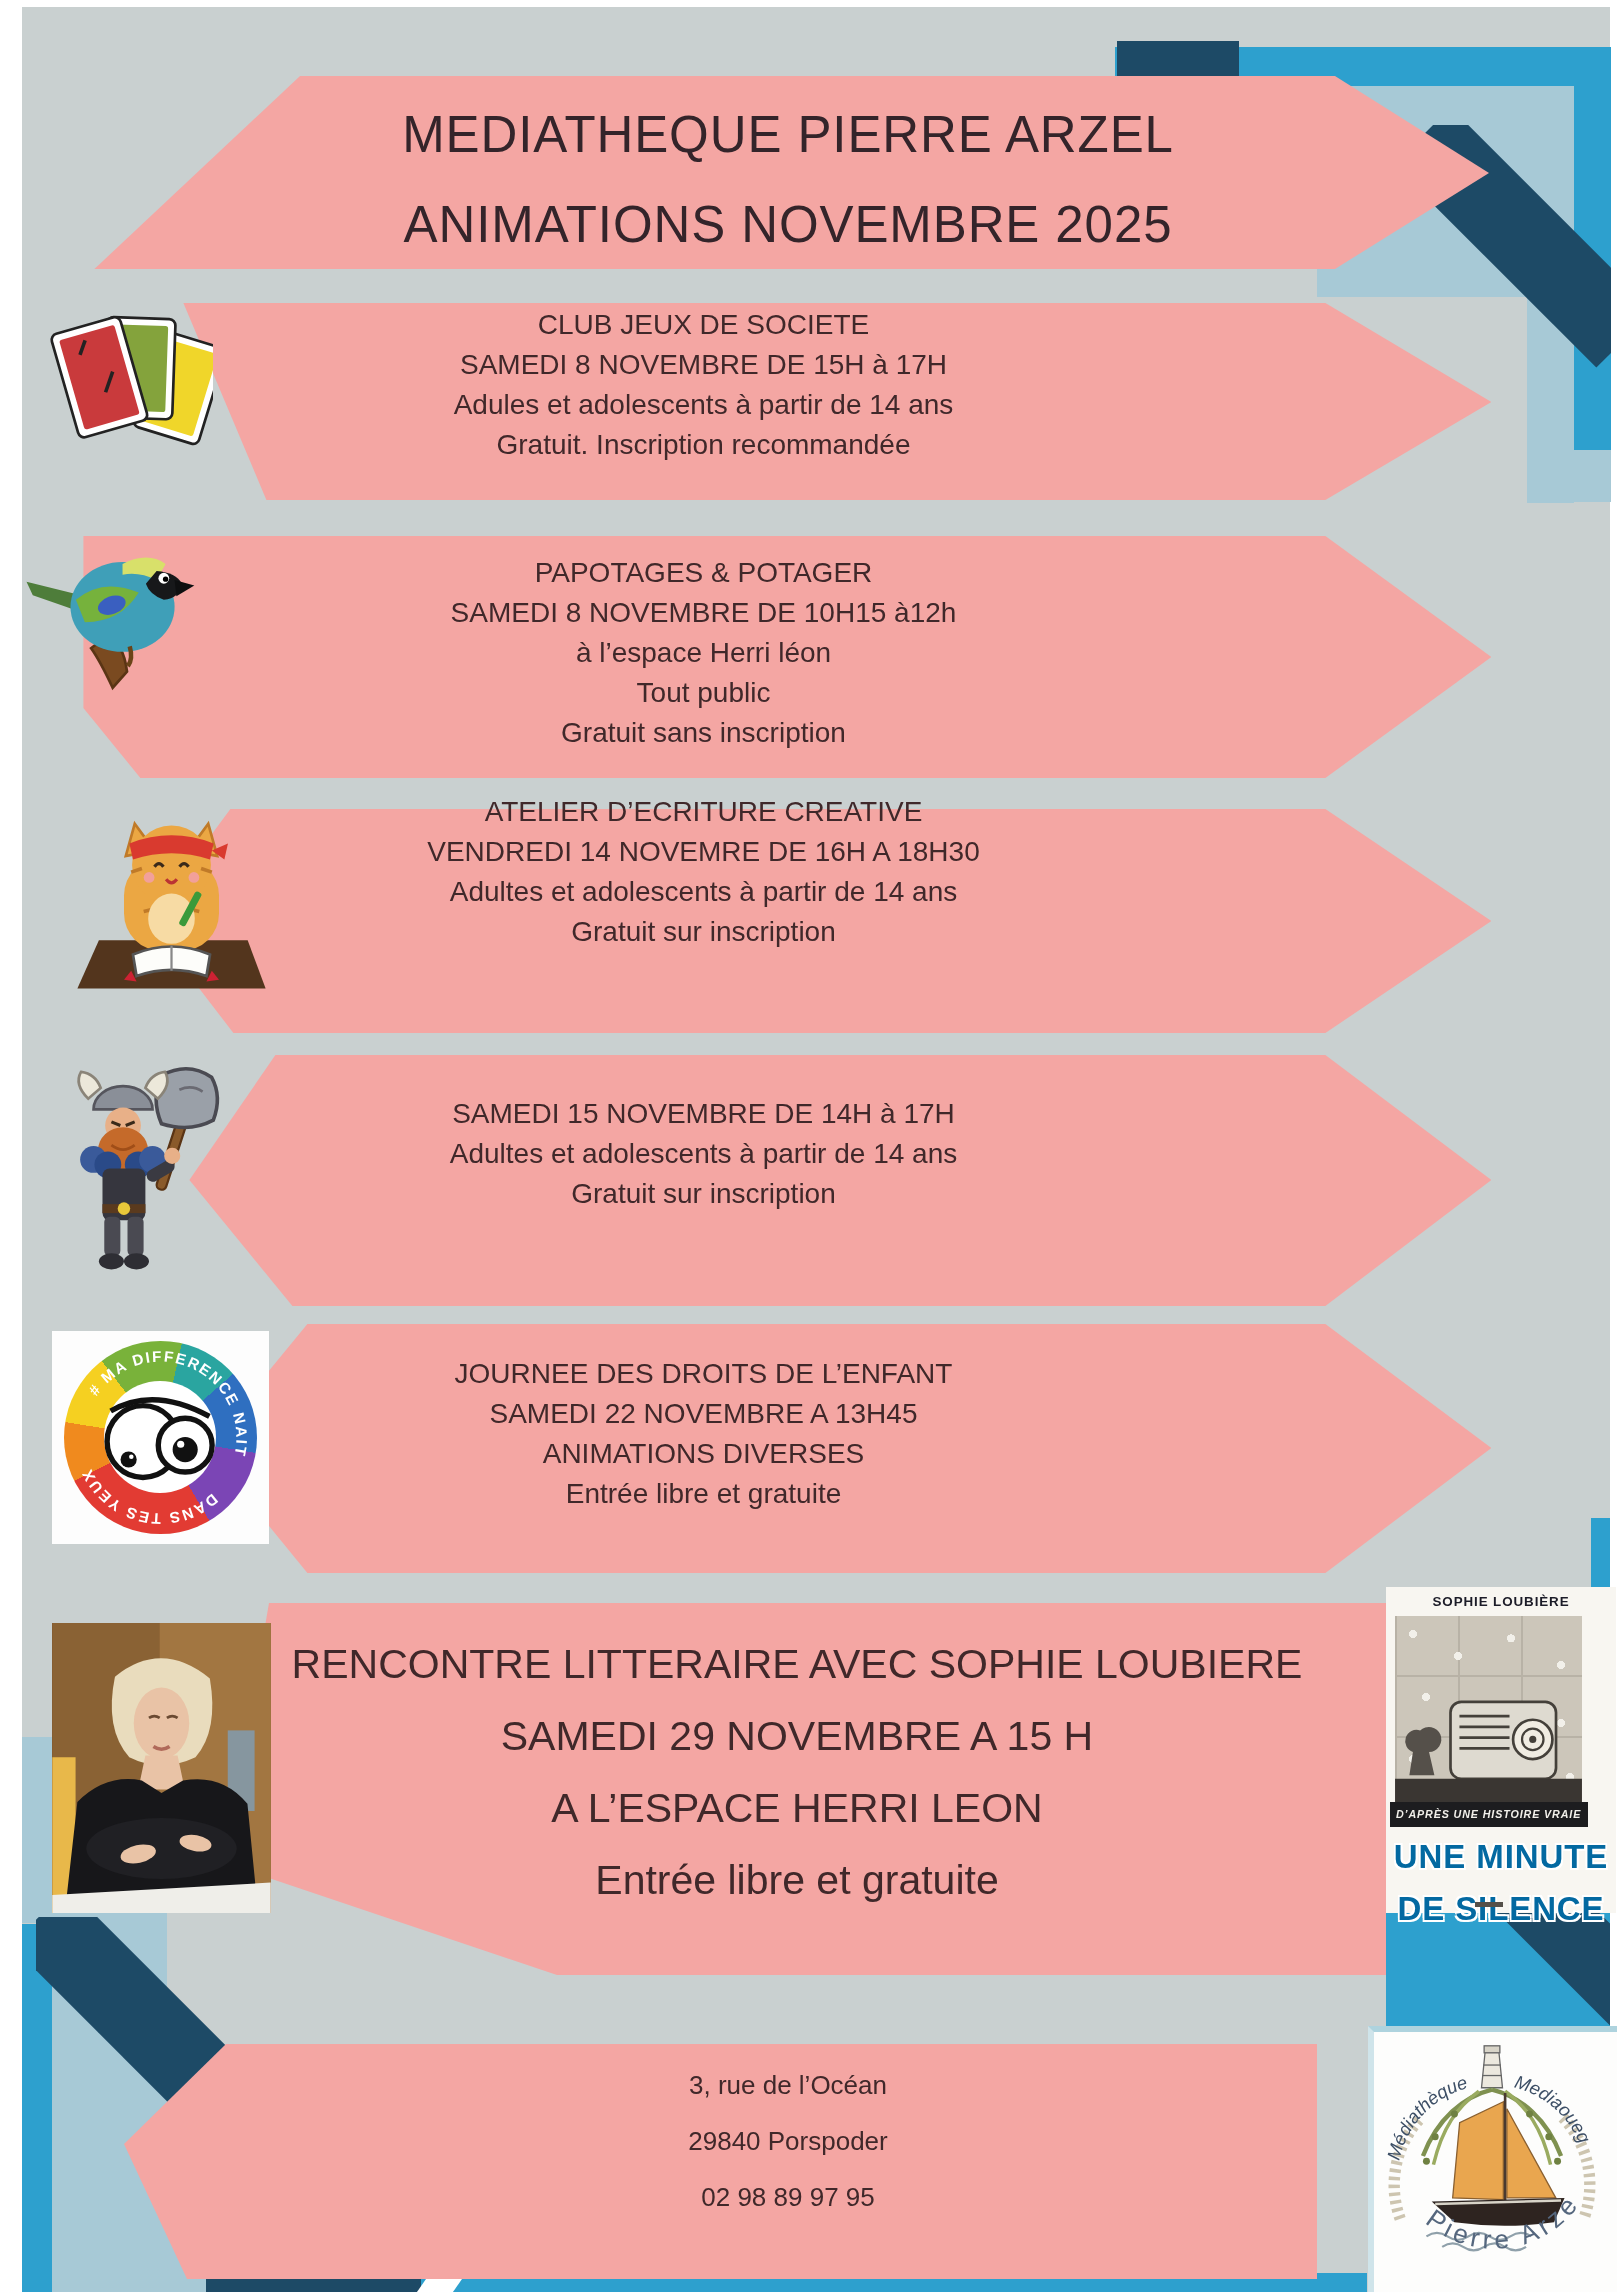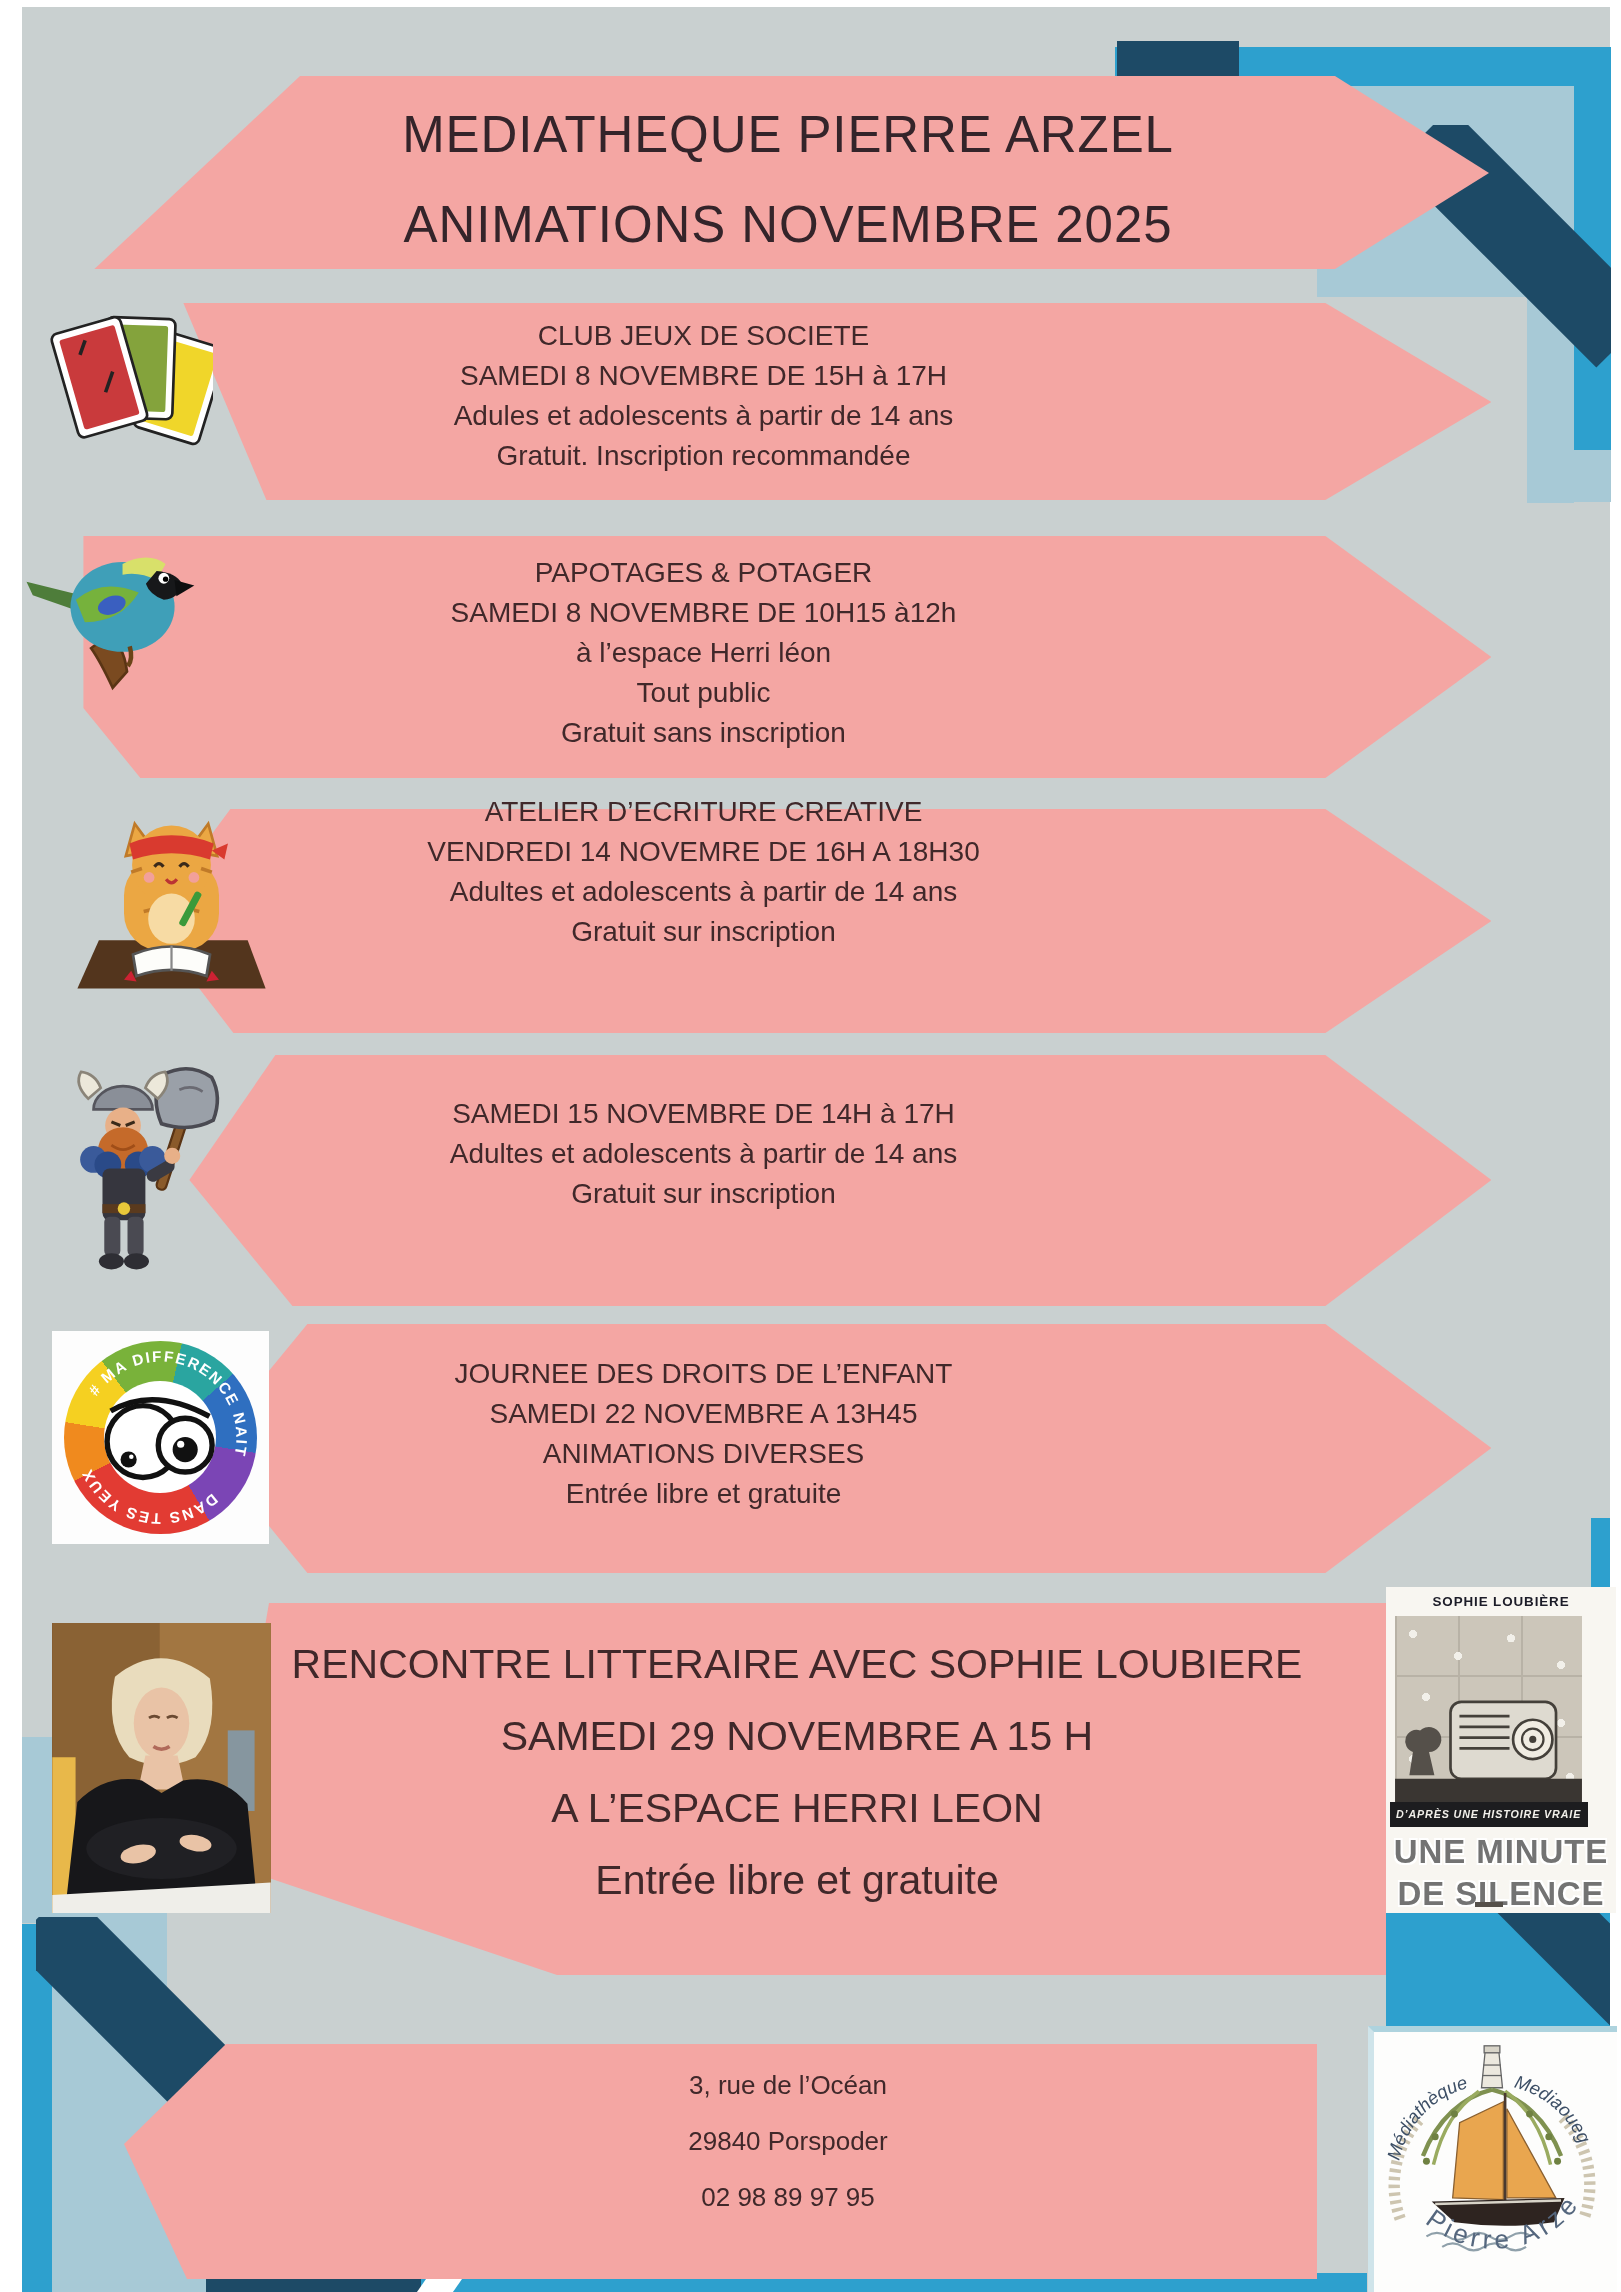--- a/index.html
+++ b/index.html
@@ -28,21 +28,21 @@
   .banner-e4{left:22.4px;top:1324px;width:1469px;height:249px;
     clip-path:polygon(285px 0,1303px 0,1469px 124px,1303px 249px,285px 249px,183px 124px);}
   .banner-feature{left:224px;top:1603px;width:1162px;height:372px;
     clip-path:polygon(45px 0,1162px 0,1162px 372px,333px 372px,0 260px);}
   .banner-contact{left:99px;top:2044px;width:1218px;height:235px;
     clip-path:polygon(127px 0,1218px 0,1218px 235px,88px 235px,25px 100px);}
   
   .txt{z-index:4;color:#40282a;text-align:center;}
   .title-text{left:161px;top:90px;width:1254px;font-size:51px;line-height:90px;color:#34242a;letter-spacing:0.9px;}
   .ev-text{left:81px;width:1245px;font-size:28px;line-height:40px;}
-  .ev0{top:316px;} .ev1{top:553px;} .ev2{top:792px;} .ev3{top:1094px;} .ev4{top:1354px;}
+  .ev0{top:305px;} .ev1{top:553px;} .ev2{top:792px;} .ev3{top:1094px;} .ev4{top:1354px;}
   .feature-text{left:206px;top:1628px;width:1182px;font-size:41px;line-height:72px;}
   .contact-text{left:224px;top:2057px;width:1128px;font-size:26px;line-height:56px;}
   
   .art{z-index:5;}
   .badge-box{left:52px;top:1331px;width:217px;height:213px;background:#fdfdfd;}
   .badge-ring{position:absolute;left:11.6px;top:9.9px;width:193px;height:193px;border-radius:50%;
     background:conic-gradient(from 200deg,#e23b33 0 12%,#f08a1e 12% 22%,#f5d021 22% 34%,#79b23a 34% 48%,#2aa5a0 48% 58%,#2f6fc0 58% 72%,#7b45b5 72% 86%,#e23b33 86% 100%);}
   .badge-inner{position:absolute;left:52px;top:50px;width:112px;height:112px;border-radius:50%;background:#fff;}
   .badge-svg{position:absolute;left:11.6px;top:9.9px;}
   .photo-box{left:52px;top:1623px;width:219px;height:290px;background:#7a5530;}
@@ -55,22 +55,22 @@
       radial-gradient(circle 7.2px at 116px 22.4px,#f2f0ea 55%,transparent 57%),
       radial-gradient(circle 7.2px at 166px 49px,#f2f0ea 55%,transparent 57%),
       radial-gradient(circle 7.2px at 31px 81px,#f2f0ea 55%,transparent 57%),
       radial-gradient(circle 7.2px at 166px 107px,#f2f0ea 55%,transparent 57%),
       radial-gradient(circle 7.2px at 18px 143px,#f2f0ea 55%,transparent 57%),
       radial-gradient(circle 7.2px at 175px 161px,#f2f0ea 55%,transparent 57%),
       linear-gradient(90deg,#b8b2a6 0 1.8px,transparent 1.8px 61px) 0 0/63px 100%,
       linear-gradient(0deg,#b8b2a6 0 1.8px,transparent 1.8px 59px) 0 0/100% 61px,#ccc6ba;}
   .book-band{position:absolute;left:3.6px;top:215px;width:198px;height:25px;background:#1d1d1f;color:#f2f0ea;
     font-size:10.7px;font-weight:bold;font-style:italic;text-align:center;line-height:25px;letter-spacing:0.9px;}
-  .book-title{position:absolute;left:0;top:244px;width:100%;text-align:center;font-size:33px;line-height:42px;
-    font-weight:800;color:#737373;letter-spacing:0.9px;
+  .book-title{position:absolute;left:0;top:244px;width:100%;text-align:center;font-size:33px;line-height:52px;
+    font-weight:800;color:#0369a1;letter-spacing:0.9px;
     text-shadow:-1.8px -1.8px 0 #fff,1.8px -1.8px 0 #fff,-1.8px 1.8px 0 #fff,1.8px 1.8px 0 #fff;}
   .book-mark{position:absolute;left:89px;top:315px;width:28px;height:4.5px;background:#55504a;}
   .liblogo-box{left:1368px;top:2026px;width:243px;height:267px;background:#fdfdfc;
     border-top:6.3px solid #aed3de;border-left:6.3px solid #cfe4ea;z-index:6;}
   svg text{font-family:"Liberation Sans",sans-serif;}
 </style>
 </head>
 <body>
 
 <div id="stage">

